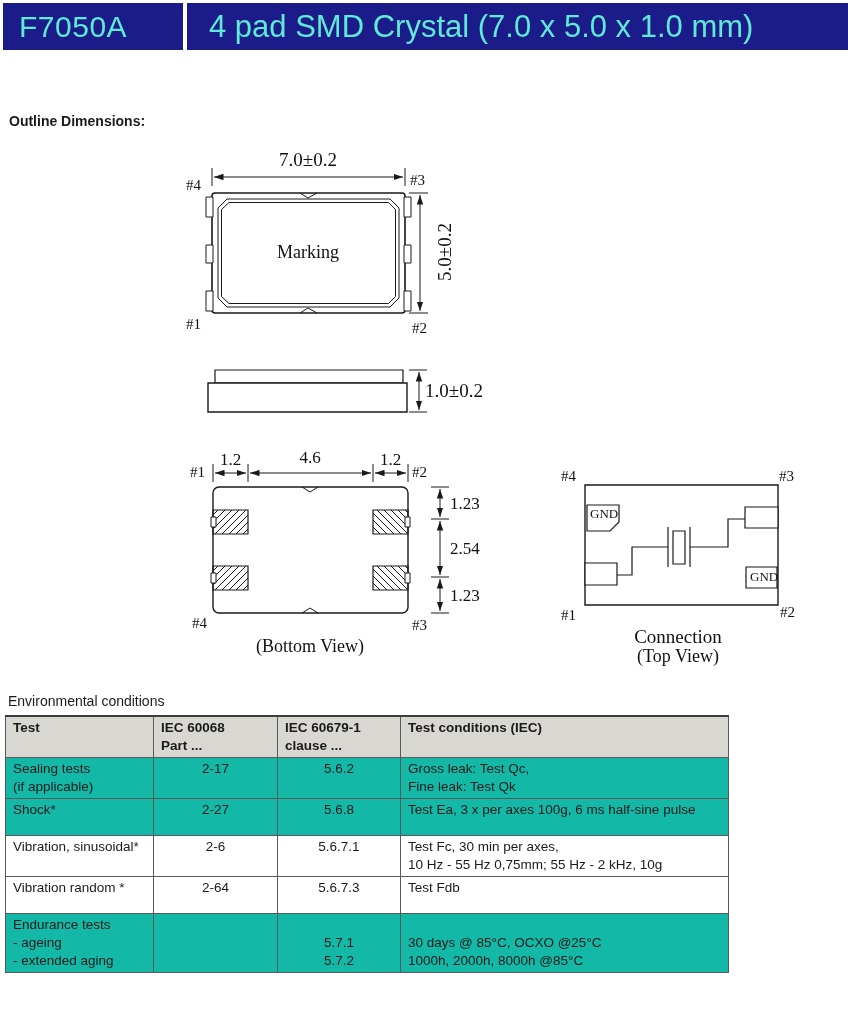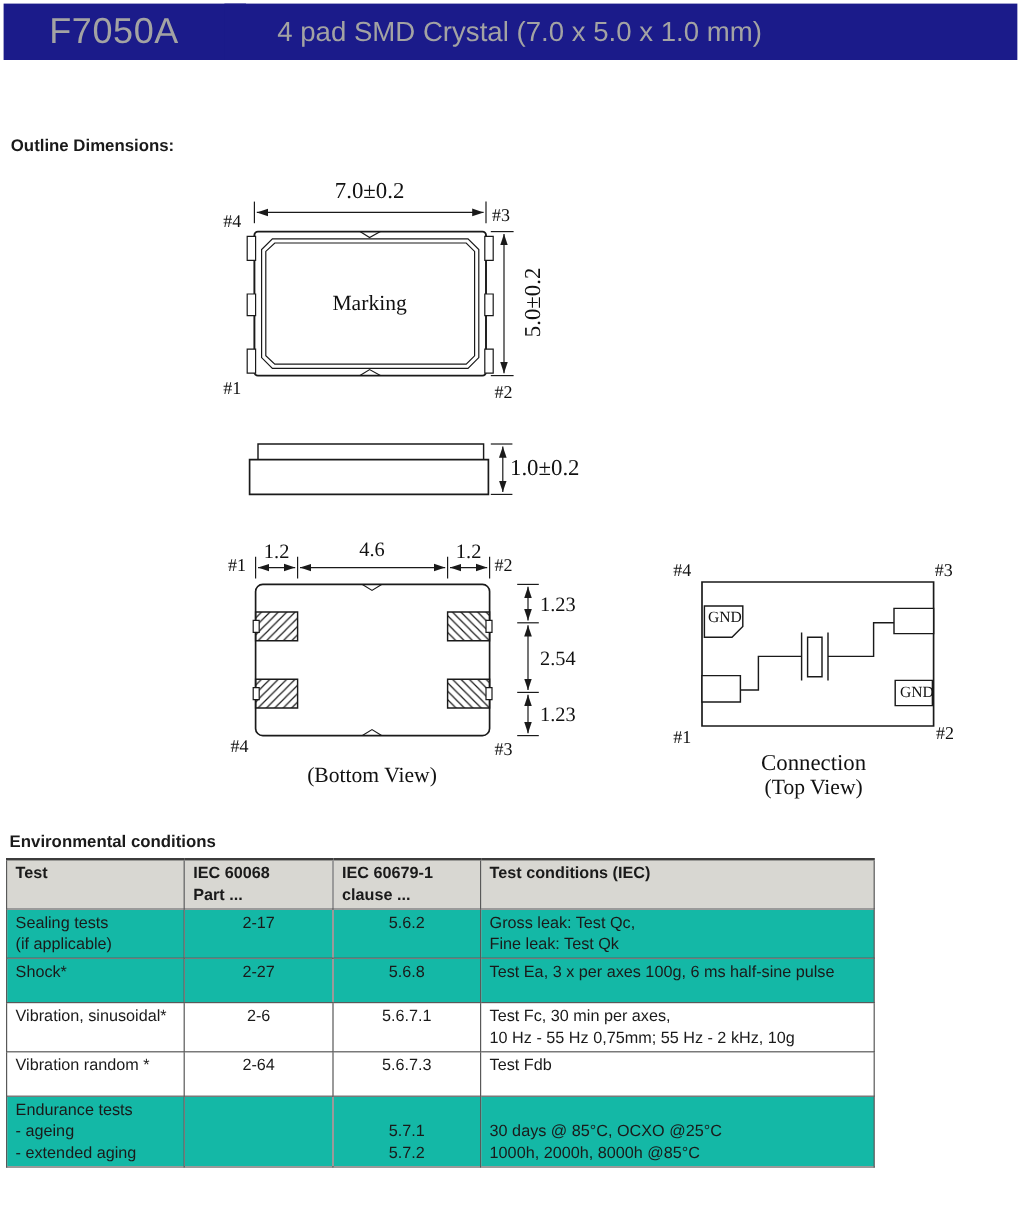--- a/index.html
+++ b/index.html
@@ -1,29 +1,29 @@
 <!DOCTYPE html>
 <html><head>
 <meta charset="utf-8">
 <style>
   html,body{margin:0;padding:0;background:#ffffff;}
   .page{position:relative;width:848px;height:1021px;background:#fff;overflow:hidden;
         font-family:"Liberation Sans",sans-serif;color:#1a1a1a;}
 
   
-  .tbox{position:absolute;top:3px;height:47px;background:#1b1b8a;color:#a3a3a3;
-        display:flex;align-items:center;padding-left:22px;}
+  .tbox{position:absolute;top:3px;height:47px;background:#1b1b8a;color:#5eead4;
+        display:flex;align-items:center;}
   .tbox-left{left:3px;width:180px;}
   .tbox-left span{padding-left:16px;font-size:30px;letter-spacing:.5px;}
   .tbox-right{left:187px;width:661px;}
-  .tbox-right span{padding-left:22px;font-size:23px;}
+  .tbox-right span{padding-left:22px;font-size:31px;}
 
   
   .h-outline{position:absolute;left:9px;top:113px;font-size:14px;font-weight:bold;}
-  .h-env{position:absolute;left:8px;top:693px;font-size:14px;font-weight:bold;}
+  .h-env{position:absolute;left:8px;top:693px;font-size:14px;font-weight:normal;}
 
   
   svg.draw{position:absolute;left:0;top:0;width:848px;height:690px;}
   svg.draw path,svg.draw line,svg.draw rect,svg.draw polyline{vector-effect:non-scaling-stroke;}
 
   
   .lbl{position:absolute;font-family:"Liberation Serif",serif;font-size:17px;
        white-space:nowrap;color:#111;}
   .dim{font-size:19px;}
   .pin{font-size:15px;}

